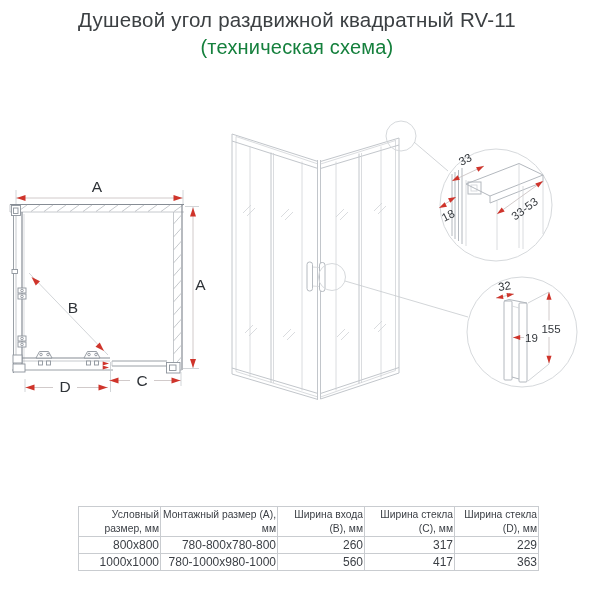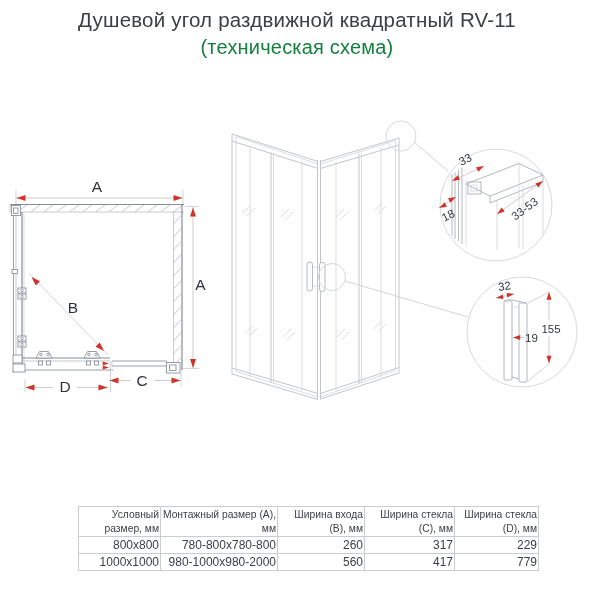--- a/index.html
+++ b/index.html
@@ -352,19 +352,19 @@
   <tbody>
     <tr>
       <td>800x800</td>
       <td>780-800x780-800</td>
       <td>260</td>
       <td>317</td>
       <td>229</td>
     </tr>
     <tr>
       <td>1000x1000</td>
-      <td>980-1000x980-2000</td>
+      <td>780-1000x980-1000</td>
       <td>560</td>
       <td>417</td>
-      <td>779</td>
+      <td>363</td>
     </tr>
   </tbody>
 </table>
 
 </body></html>

